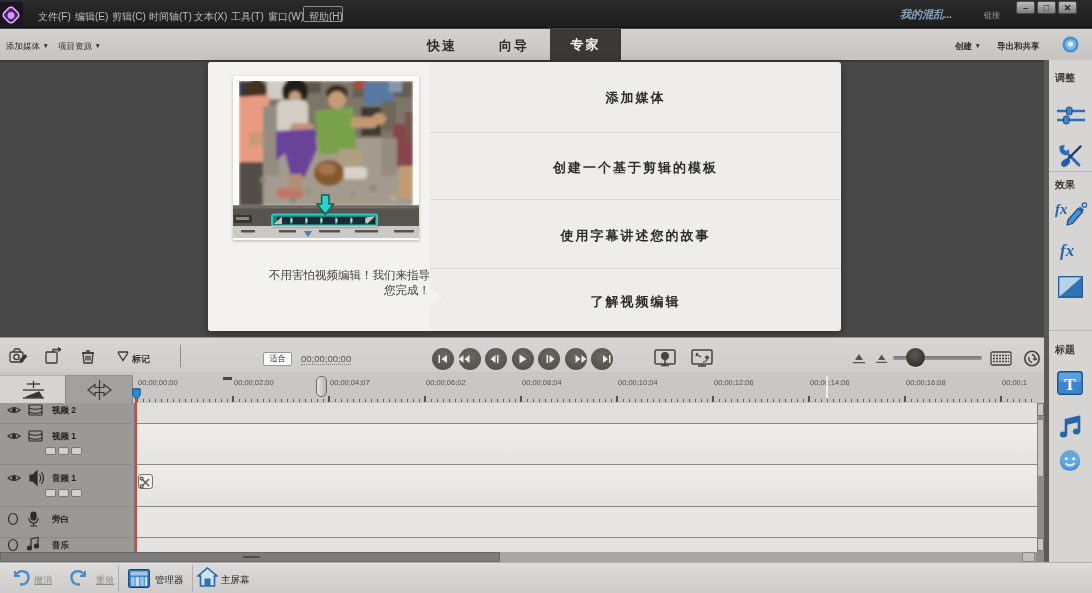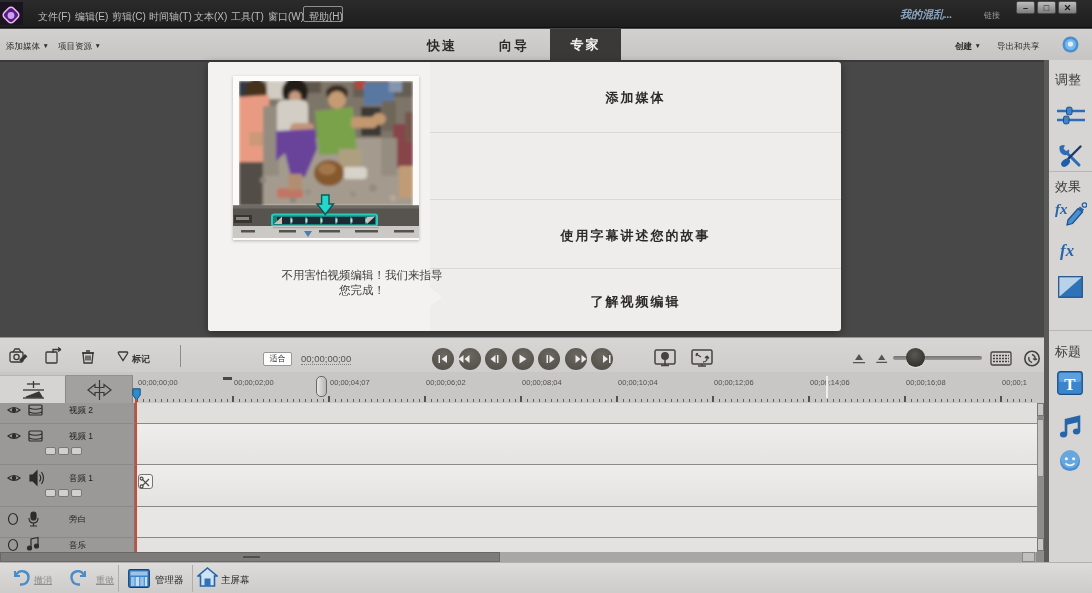--- a/index.html
+++ b/index.html
@@ -43,22 +43,22 @@
   #dlg-tail { position:absolute; left:221px; top:225px; width:0; height:0;
     border-top:10px solid transparent; border-bottom:10px solid transparent;
     border-left:13px solid #f4f2f0; z-index:3; }
   .dlg-row { position:absolute; left:222px; width:411px; text-align:center;
     font-size:13px; color:#2d2b29; letter-spacing:2px; font-weight:bold; }
   .dlg-sep { position:absolute; left:222px; width:411px; height:1px; background:#dad8d5; }
 
   
   #card { position:absolute; left:25px; top:14px; width:186px; height:164px;
     background:#fcfbfa; box-shadow:0 1px 3px rgba(0,0,0,0.25); }
-  #dlg-caption { position:absolute; left:0; top:206px; width:222px; text-align:center;
-    font-size:11.5px; color:#3e3c3a; line-height:15px;margin-left:43px; }
+  #dlg-caption { position:absolute; left:0; top:206px; width:222px; text-align:right;
+    font-size:11.5px; color:#3e3c3a; line-height:15px; }
 
   
   #montoolbar { left:0; top:337px; width:1044px; height:35px;
     background:linear-gradient(#d8d6d4,#cfcdcb); border-top:1px solid #969492;padding-left:12px; }
   #fitbtn { position:absolute; left:263px; top:14px; width:29px; height:14px; background:#fdfdfd;
     border:1px solid #9a9896; border-radius:2px; font-size:8px; color:#333; text-align:center; line-height:12px; }
   #timecode { position:absolute; left:301px; top:15px; font-size:9.5px; color:#55534f;
     border-bottom:1px dotted #807e7a; }
   .pbtn { position:absolute; top:10px; width:22px; height:22px; border-radius:50%;
     background:radial-gradient(circle at 50% 35%, #6b6862, #4e4b45); }
@@ -70,39 +70,39 @@
   #rbox1 { position:absolute; left:0; top:3px; width:66px; height:28px;
     background:#d6d4d2; border-right:1px solid #8a8886; border-top:1px solid #b8b6b4;}
   #rbox2 { position:absolute; left:66px; top:3px; width:67px; height:28px;
     background:#a3a1a0; border-right:1px solid #8a8886; border-top:1px solid #949290;}
   .rlabel { position:absolute; top:6px; font-size:7.5px; color:#514f4b; white-space:nowrap; }
 
   #tracks { left:0; top:403px; width:1044px; height:149px; background:#dcdad8; }
   #theader { position:absolute; left:0; top:0; width:135px; height:149px; background:#9b9997;
     border-right:1px solid #777573; }
   .trow-sep { position:absolute; left:0; width:1044px; height:1px; background:#8b8987; }
-  .tname { position:absolute; left:52px; font-size:8.5px; color:#1e1e1e; font-weight:normal;margin-left:17px; }
+  .tname { position:absolute; left:52px; font-size:8.5px; color:#1e1e1e; font-weight:bold; }
   .tbtn { position:absolute; width:11px; height:8px; background:#d2d0ce; border:1px solid #7a7876; border-radius:2px; }
   #playhead { position:absolute; left:135px; top:399px; width:2px; height:153px; background:#cd4b38; }
 
   
   #vscroll { position:absolute; left:1037px; top:403px; width:7px; height:149px; background:#8e8c8a; }
   #hscroll { left:0; top:552px; width:1044px; height:10px; background:#a9a7a5; }
 
   
   #bottombar { left:0; top:562px; width:1092px; height:31px;
     background:linear-gradient(#dedcda,#cecccA); border-top:1px solid #b2b0ae; }
   .bbl-gray { position:absolute; top:11px; font-size:9px; color:#8f8d8b;text-decoration:underline; }
   .bbl-dark { position:absolute; top:11px; font-size:9.5px; color:#1f1f1f; }
   .bsep { position:absolute; top:2px; width:1px; height:27px; background:#b0aeac; }
 
   
   #sidebar { left:1049px; top:60px; width:43px; height:502px; background:#d7d5d3; }
   #sideedge { left:1044px; top:60px; width:5px; height:502px; background:#5a5a58; }
-  .sblabel { position:absolute; left:6px; font-size:13px; color:#3a3a3a; }
+  .sblabel { position:absolute; left:6px; font-size:10px; color:#3a3a3a;font-weight:bold; }
   .sbsep { position:absolute; left:0; width:43px; height:1px; background:#b9b7b5; }
 </style>
 </head>
 <body>
 <div id="app">
 
   <div class="abs" id="menubar">
     <div id="logoplate"></div>
     <svg class="abs" style="left:0;top:2px" width="23" height="23" viewBox="0 0 23 23">
       <g transform="rotate(45 11 13)">
@@ -126,21 +126,21 @@
     <div class="winbtn" style="left:1058px">✕</div>
   </div>
 
   <div class="abs" id="tabrow">
     <span class="smalldrop" style="left:6px">添加媒体 <span class="dropar">▼</span></span>
     <span class="smalldrop" style="left:58px">项目资源 <span class="dropar">▼</span></span>
     <span class="tabtxt" style="left:427px">快速</span>
     <span class="tabtxt" style="left:499px">向导</span>
     <div id="tab-expert">专家</div>
     <span class="smalldrop" style="left:955px;font-weight:bold">创建 <span class="dropar">▼</span></span>
-    <span class="smalldrop" style="left:997px;font-weight:normal">导出和共享</span>
+    <span class="smalldrop" style="left:997px;font-weight:bold">导出和共享</span>
     <svg class="abs" style="left:1062px;top:7px" width="17" height="17" viewBox="0 0 17 17">
       <circle cx="8.5" cy="8.5" r="8" fill="#4a90d0"></circle>
       <circle cx="8.5" cy="8.5" r="5.5" fill="#79b8e8"></circle>
       <circle cx="8.5" cy="8" r="2.6" fill="#e0f0fa"></circle>
     </svg>
   </div>
 
   <div class="abs" id="mainarea">
     <div id="dialog">
       <div id="dlg-left">
@@ -239,20 +239,21 @@
             <path d="M71 155 L79 155 L75 161 Z" fill="#4a7ab8"></path>
           </svg>
         </div>
         <div id="dlg-caption">不用害怕视频编辑！我们来指导<br>您完成！</div>
       </div>
       <div id="dlg-tail"></div>
       <div class="dlg-sep" style="top:70px"></div>
       <div class="dlg-sep" style="top:137px"></div>
       <div class="dlg-sep" style="top:206px"></div>
       <div class="dlg-row" style="top:27px">添加媒体</div>
+      <div class="dlg-row" style="top:97px">创建一个基于剪辑的模板</div>
       <div class="dlg-row" style="top:231px">了解视频编辑</div>
       <div class="dlg-row" style="top:165px">使用字幕讲述您的故事</div>
     </div>
   </div>
 
   <div class="abs" id="montoolbar">
     <svg class="abs" style="left:8px;top:9px" width="122" height="19" viewBox="0 0 122 19">
       <g stroke="#3a3836" stroke-width="1.3" fill="none">
         <rect x="2" y="5" width="13" height="10" rx="1.5"></rect>
         <path d="M5 5 L7 2 L11 2 L13 5"></path>

